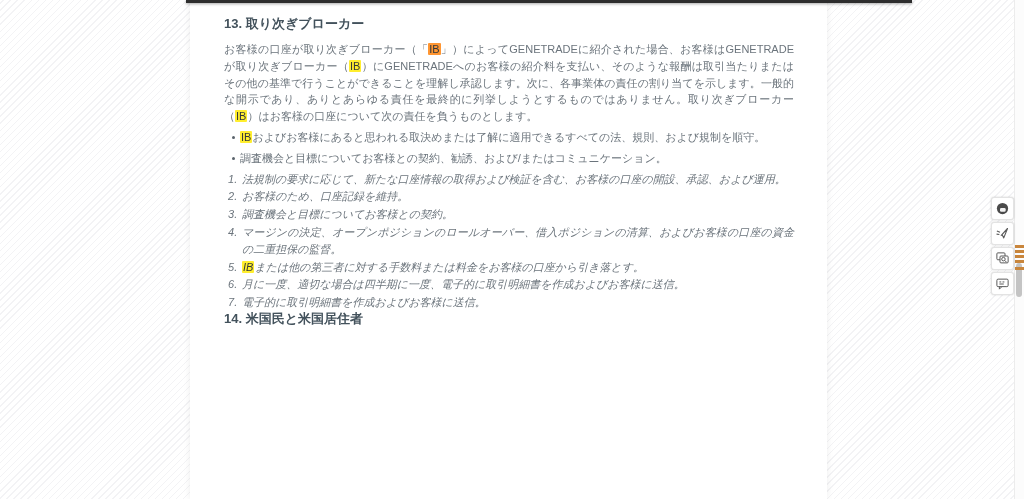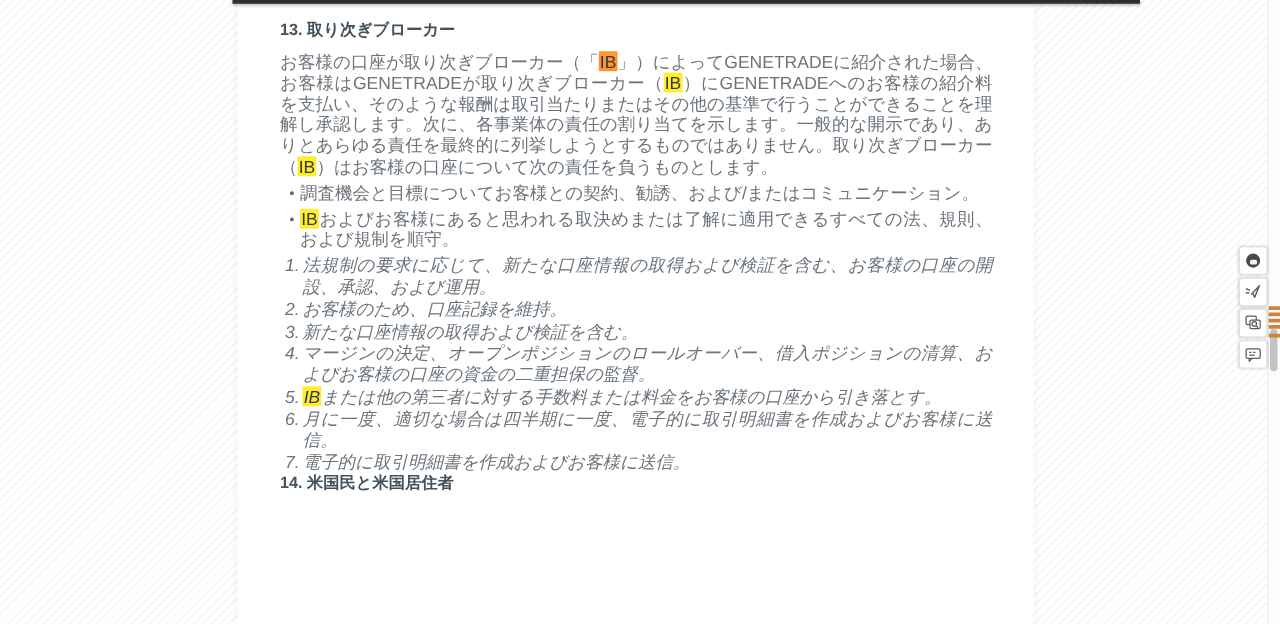--- a/index.html
+++ b/index.html
@@ -15,21 +15,21 @@
   .doc-card{
     position:absolute;left:190px;top:0;width:637px;height:499px;
     background:#ffffff;box-shadow:0 0 7px rgba(0,0,0,.07);
     box-sizing:border-box;padding:17px 33px 0 34px;overflow:hidden;
   }
   h3{
     margin:0 0 10px;font-size:13px;line-height:14px;font-weight:bold;
     color:#43525c;
   }
   p,li{
-    font-size:14px;line-height:16.8px;color:#6b747c;text-align:justify;
+    font-size:11px;line-height:16.8px;color:#6b747c;text-align:justify;
   }
   p{margin:0;}
   section.sec13 p.lead{margin-bottom:0;}
   ul.bullets{list-style:none;margin:4px 0 0;padding:0 0 0 8px;}
   ul.bullets li{position:relative;padding-left:8px;margin-bottom:4px;}
   ul.bullets li::before{content:"";position:absolute;left:0;top:7px;width:3px;height:3px;border-radius:50%;background:#5a636b;}
   ol.numbered{list-style:none;counter-reset:n;margin:0;padding:0 0 0 4px;}
   ol.numbered li{position:relative;padding-left:14px;margin-bottom:1px;font-style:italic;}
   ol.numbered li::before{counter-increment:n;content:counter(n) ".";position:absolute;left:0;top:0;color:#6b747c;}
   section{margin:0;}
@@ -56,27 +56,27 @@
 <body>
 
 <div class="find-bar-strip"></div>
 
 <main class="doc-card">
 
   <section class="sec13">
     <h3>13. 取り次ぎブローカー</h3>
     <p class="lead"><span>お客様の口座が取り次ぎブローカー（「</span><span class="hl hl-active">IB</span><span>」）によってGENETRADEに紹介された場合、お客様はGENETRADEが取り次ぎブローカー（</span><span class="hl hl-match">IB</span><span>）にGENETRADEへのお客様の紹介料を支払い、そのような報酬は取引当たりまたはその他の基準で行うことができることを理解し承認します。次に、各事業体の責任の割り当てを示します。一般的な開示であり、ありとあらゆる責任を最終的に列挙しようとするものではありません。取り次ぎブローカー（</span><span class="hl hl-match">IB</span><span>）はお客様の口座について次の責任を負うものとします。</span></p>
     <ul class="bullets">
+        <li><span class="hl hl-match">IB</span><span>およびお客様にあると思われる取決めまたは了解に適用できるすべての法、規則、および規制を順守。</span></li>
         <li><span>調査機会と目標についてお客様との契約、勧誘、および/またはコミュニケーション。</span></li>
-        <li><span class="hl hl-match">IB</span><span>およびお客様にあると思われる取決めまたは了解に適用できるすべての法、規則、および規制を順守。</span></li>
       </ul>
     <ol class="numbered">
         <li><span>法規制の要求に応じて、新たな口座情報の取得および検証を含む、お客様の口座の開設、承認、および運用。</span></li>
         <li><span>お客様のため、口座記録を維持。</span></li>
-        <li><span>新たな口座情報の取得および検証を含む。</span></li>
+        <li><span>調査機会と目標についてお客様との契約。</span></li>
         <li><span>マージンの決定、オープンポジションのロールオーバー、借入ポジションの清算、およびお客様の口座の資金の二重担保の監督。</span></li>
         <li><span class="hl hl-match">IB</span><span>または他の第三者に対する手数料または料金をお客様の口座から引き落とす。</span></li>
         <li><span>月に一度、適切な場合は四半期に一度、電子的に取引明細書を作成およびお客様に送信。</span></li>
         <li><span>電子的に取引明細書を作成およびお客様に送信。</span></li>
       </ol>
   </section>
 
   <section class="sec14">
     <h3>14. 米国民と米国居住者</h3>
   </section>

